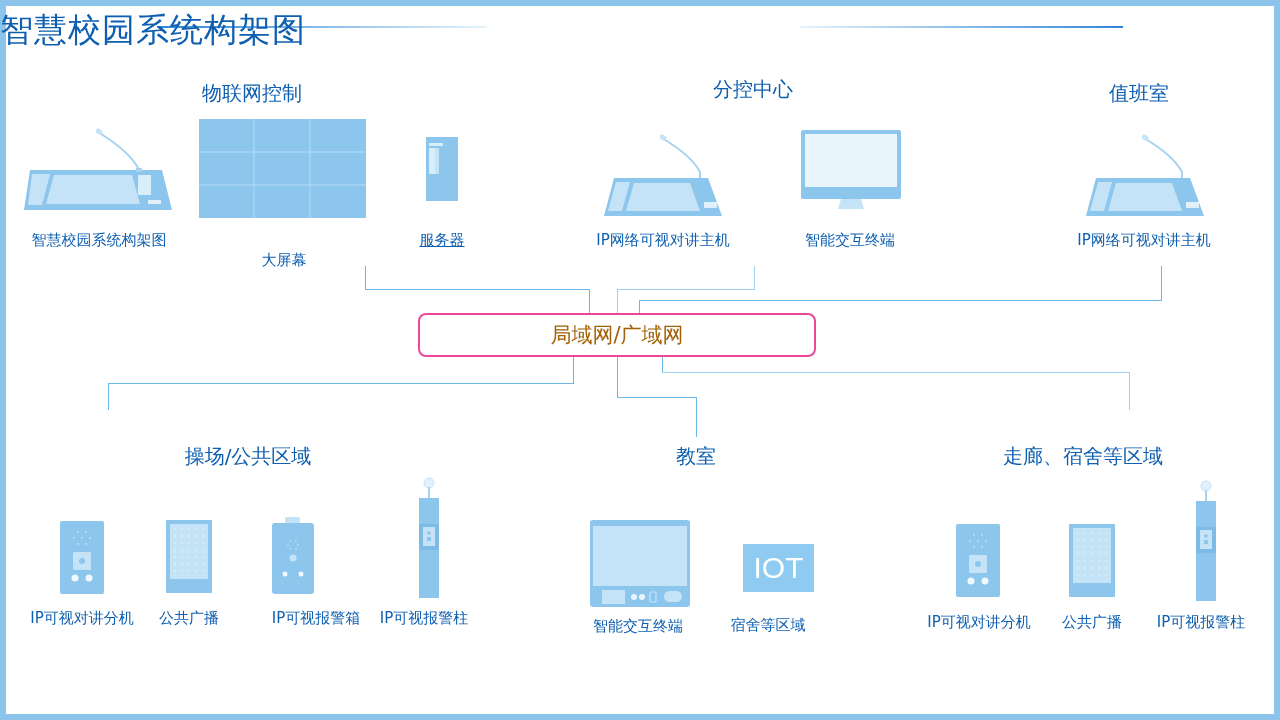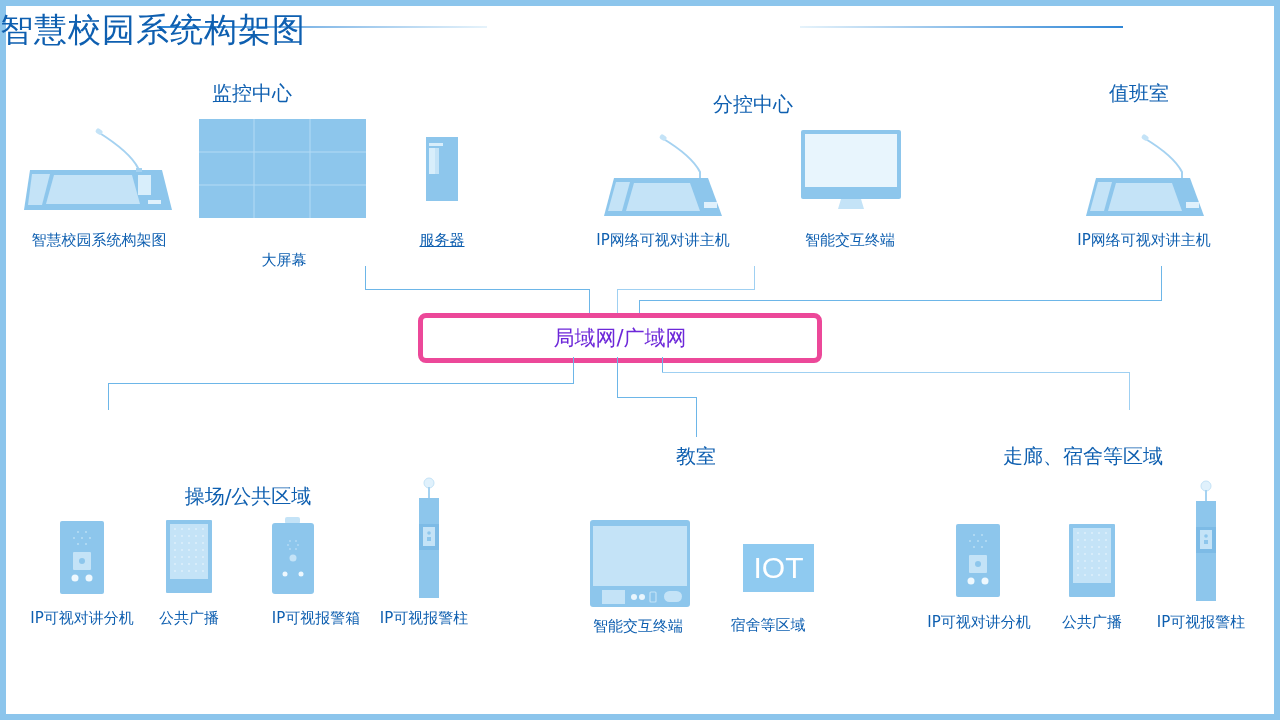--- a/index.html
+++ b/index.html
@@ -5,35 +5,35 @@
   html, body { margin: 0; padding: 0; }
   body { width: 1280px; height: 720px; position: relative; overflow: hidden; background: #8cc5ec; font-family: "DejaVu Sans", sans-serif; }
   .canvas { position: absolute; left: 6px; top: 6px; width: 1268px; height: 708px; background: #ffffff; }
   .abs { position: absolute; margin-left: 10px; }
   .title { position: absolute; left: 0; width: 1280px; top: 8px; text-align: left; font-size: 33px; color: #0e5fb0; letter-spacing: 1px; }
   .title-line { position: absolute; top: 26px; height: 2px; }
   .title-line.left { left: 157px; width: 330px; background: linear-gradient(to right, #2f86d6, #e6f3fb); }
   .title-line.right { left: 800px; width: 323px; background: linear-gradient(to right, #e6f3fb, #2f86d6); }
   .section-title { position: absolute; font-size: 20px; color: #0e5fb0; white-space: nowrap; transform: translateX(-50%); }
   .label { position: absolute; font-size: 15px; color: #0e5fb0; white-space: nowrap; transform: translateX(-50%); }
-  .hub { position: absolute; left: 418px; top: 313px; width: 394px; height: 40px; border: 5px solid #ec4899; border-radius: 8px; background: #fff; display: flex; align-items: center; justify-content: center; font-size: 21px; color: #6d28d9; }
+  .hub { position: absolute; left: 418px; top: 313px; width: 394px; height: 40px; border: 2px solid #ec4899; border-radius: 8px; background: #fff; display: flex; align-items: center; justify-content: center; font-size: 21px; color: #a16207; }
   .ln { position: absolute; background: #6db6e8; }
   svg { position: absolute; overflow: visible; }
 </style>
 </head>
 <body>
 
 <div class="canvas"></div>
 
 <div class="title-line left"></div>
 <div class="title-line right"></div>
 <div class="title">智慧校园系统构架图</div>
 
-<div class="section-title" style="left:252px; top:80px;">监控中心</div>
-<div class="section-title" style="left:753px; top:91px;">分控中心</div>
+<div class="section-title" style="left:252px; top:80px;">物联网控制</div>
+<div class="section-title" style="left:753px; top:76px;">分控中心</div>
 <div class="section-title" style="left:1139px; top:80px;">值班室</div>
 
 <svg style="left:22px; top:128px;" width="152" height="84" viewBox="0 0 152 84">
   <path d="M76 4 Q108 24 116 40 L117 44" stroke="#a5d2f1" stroke-width="2" fill="none"></path>
   <rect x="74" y="1" width="7" height="5" rx="2" fill="#c4e3f7" transform="rotate(35 77 3)"></rect>
   <path d="M8 42 L140 42 L150 82 L2 82 Z" fill="#8dc6ec"></path>
   <path d="M10 46 L28 46 L20 77 L6 77 Z" fill="#c4e3f7"></path>
   <path d="M32 47 L110 47 L118 76 L24 76 Z" fill="#c4e3f7"></path>
   <rect x="116" y="47" width="13" height="20" fill="#d8eefb"></rect>
   <rect x="126" y="72" width="13" height="4" fill="#e0f1fc"></rect>
@@ -106,21 +106,21 @@
 <div class="ln" style="left:108px; top:383px; width:1px; height:27px;"></div>
 
 <div class="ln" style="left:617px; top:357px; width:1px; height:41px;"></div>
 <div class="ln" style="left:617px; top:397px; width:80px; height:1px;"></div>
 <div class="ln" style="left:696px; top:397px; width:1px; height:40px;"></div>
 
 <div class="ln" style="left:662px; top:357px; width:1px; height:16px;"></div>
 <div class="ln" style="left:662px; top:372px; width:468px; height:1px; background:#9fd0f2;"></div>
 <div class="ln" style="left:1129px; top:372px; width:1px; height:38px; background:#9fd0f2;"></div>
 
-<div class="section-title" style="left:248px; top:443px;margin-top:40px;">操场/公共区域</div>
+<div class="section-title" style="left:248px; top:443px;">操场/公共区域</div>
 <div class="section-title" style="left:696px; top:443px;">教室</div>
 <div class="section-title" style="left:1083px; top:443px;">走廊、宿舍等区域</div>
 
 <svg style="left:60px; top:521px;" width="44" height="73" viewBox="0 0 44 73">
   <rect width="44" height="73" rx="2" fill="#8dc6ec"></rect>
   <g fill="#d8eefb">
     <circle cx="18" cy="11" r="0.8"></circle>
       <circle cx="26" cy="11" r="0.8"></circle>
     <circle cx="14" cy="17" r="0.8"></circle>
       <circle cx="22" cy="17" r="0.8"></circle>

